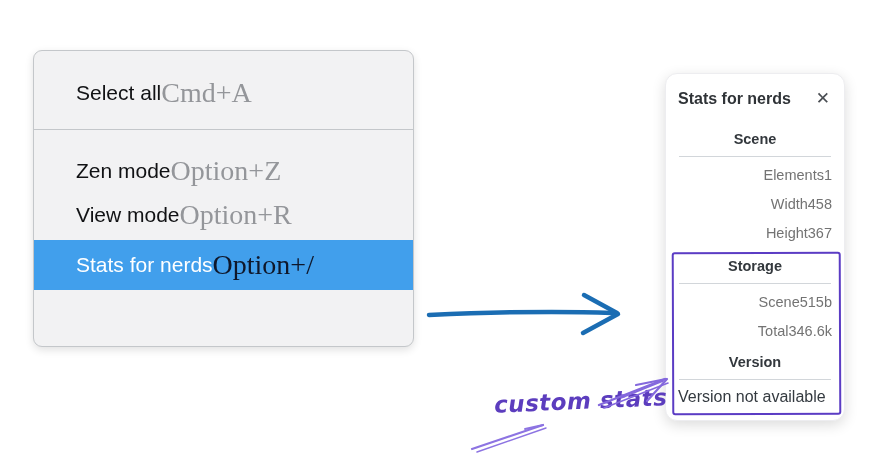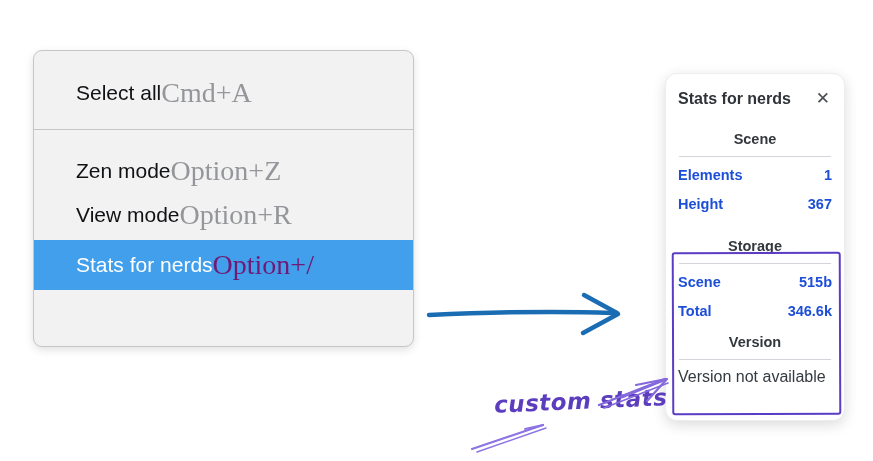--- a/index.html
+++ b/index.html
@@ -20,40 +20,40 @@
   .menu-row {
     height: 44px; display: flex; align-items: center; justify-content: flex-start;
     padding: 0 22px 0 42px; cursor: default;
   }
   .menu-row .mi-label { font-size: 21px; color: #111214; }
   .menu-row .mi-short { font-size: 28px; color: #94969a; font-family: Liberation Serif, serif; }
   .menu-row.first { margin-top: 17px; height: 50px; }
   .menu-sep { height: 1px; background: #c4c7ca; margin: 11px 0 19px 0; }
   .menu-row.hl { margin-top: 3px; height: 50px; background: #419fec; }
   .menu-row.hl .mi-label { color: #ffffff; font-weight: 400; }
-  .menu-row.hl .mi-short { color: #701a75; }
+  .menu-row.hl .mi-short { color: #0f172a; }
 
   
   .panel {
     position: absolute; left: 665px; top: 73px; width: 180px; height: 348px;
     background: #ffffff; border: 1px solid #ededf0; border-radius: 12px;
     box-shadow: 0 4px 14px rgba(0,0,0,0.14);
     padding: 12px 12px 10px 12px; color: #343a40; z-index: 1;
   }
   .panel-header { display: flex; align-items: center; justify-content: space-between; margin-top: 3px; }
   .panel-title { font-size: 16px; font-weight: bold; color: #2f3337; }
   .close { font-size: 17px; color: #4a4e53; cursor: pointer; line-height: 1; padding: 1px 2px; }
   .sec-heading { text-align: center; font-weight: bold; font-size: 14.5px; color: #33383d; }
   .sh-scene   { margin-top: 23px; }
-  .sh-storage { margin-top: 20px; }
+  .sh-storage { margin-top: 11px; }
   .sh-version { margin-top: 9px; }
   .divider { height: 1px; background: #d2d6da; margin: 9px 1px 3px 1px; }
   .stat-row {
-    display: flex; justify-content: space-between; align-items: center;
-    height: 29px; font-size: 14.5px; color: #1d4ed8; font-weight: bold;
+    display: flex; justify-content: flex-end; align-items: center;
+    height: 29px; font-size: 14.5px; color: #737373;
   }
   .stat-note { font-size: 16px; color: #343a40; margin-top: 8px; }
 
   
   .purple-rect {
     position: absolute; left: 672px; top: 252px; width: 169px; height: 163px;
     border: 2px solid #5b3cc4; border-radius: 3px; z-index: 2;
     transform: rotate(-0.2deg); background: transparent;
   }
   .annotation-text {
@@ -95,20 +95,24 @@
       <span class="close">✕</span>
     </div>
 
     <div class="sec-heading sh-scene">Scene</div>
     <div class="divider"></div>
     <div class="stat-row">
       <span>Elements</span>
       <span>1</span>
     </div>
     <div class="stat-row">
+      <span>Width</span>
+      <span>458</span>
+    </div>
+    <div class="stat-row">
       <span>Height</span>
       <span>367</span>
     </div>
 
     <div class="sec-heading sh-storage">Storage</div>
     <div class="divider"></div>
     <div class="stat-row">
       <span>Scene</span>
       <span>515b</span>
     </div>

